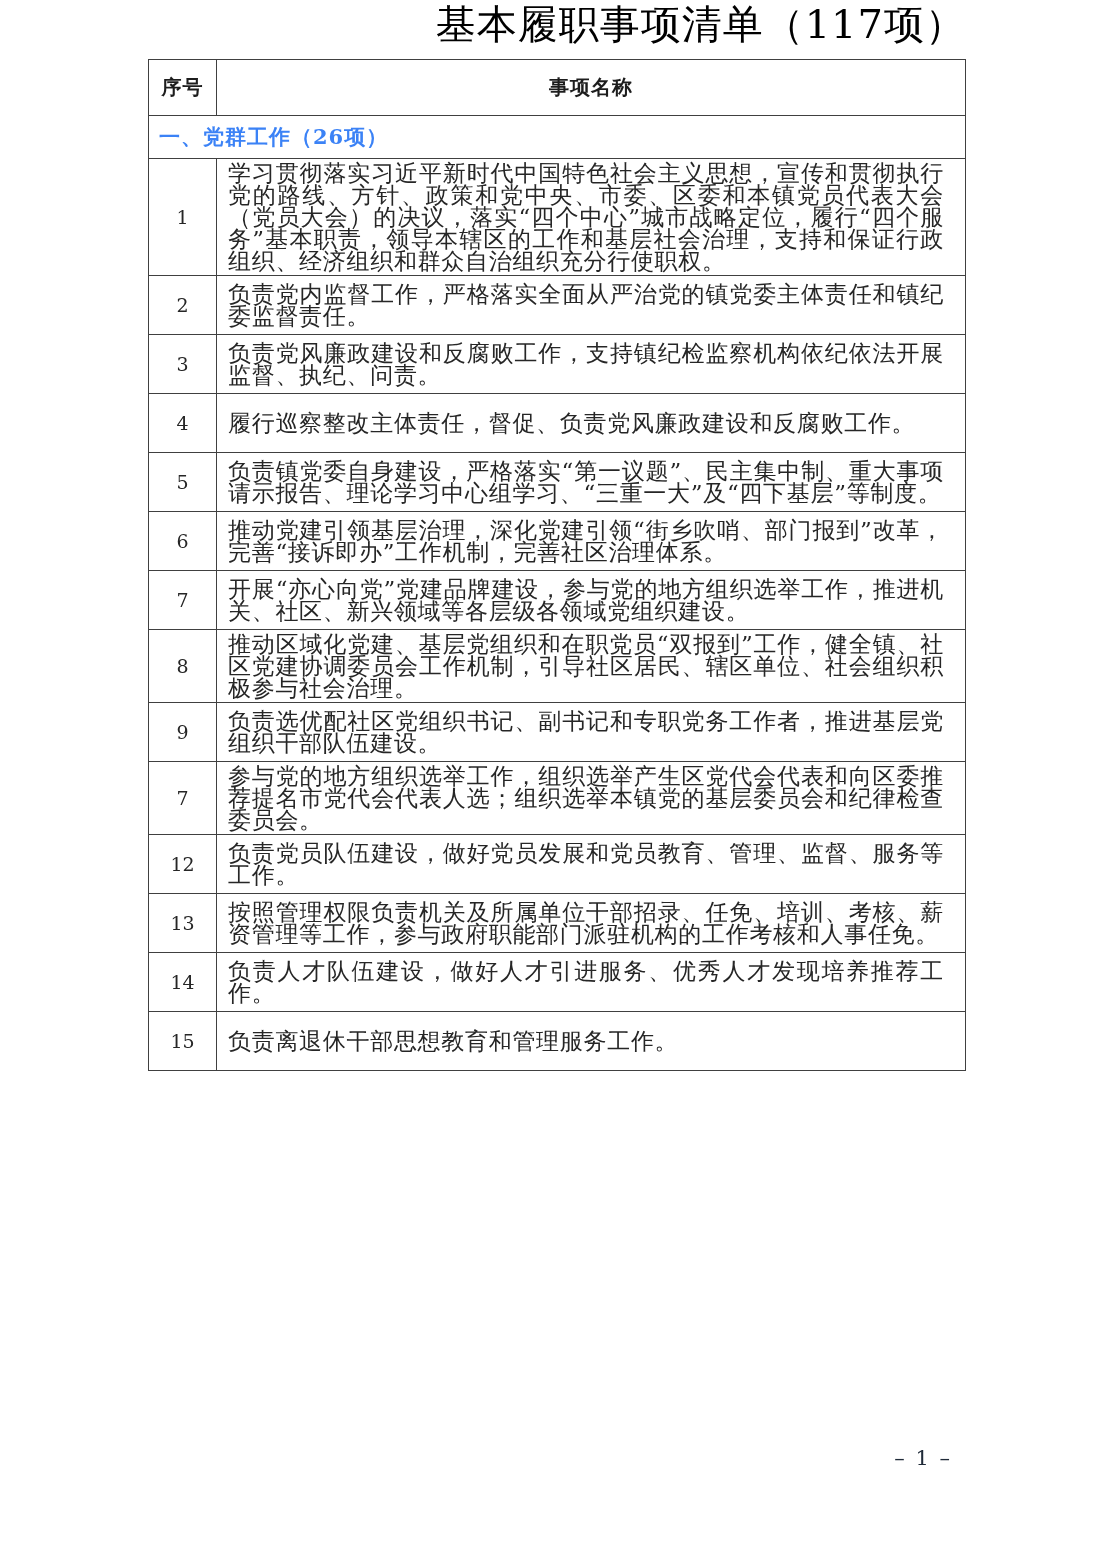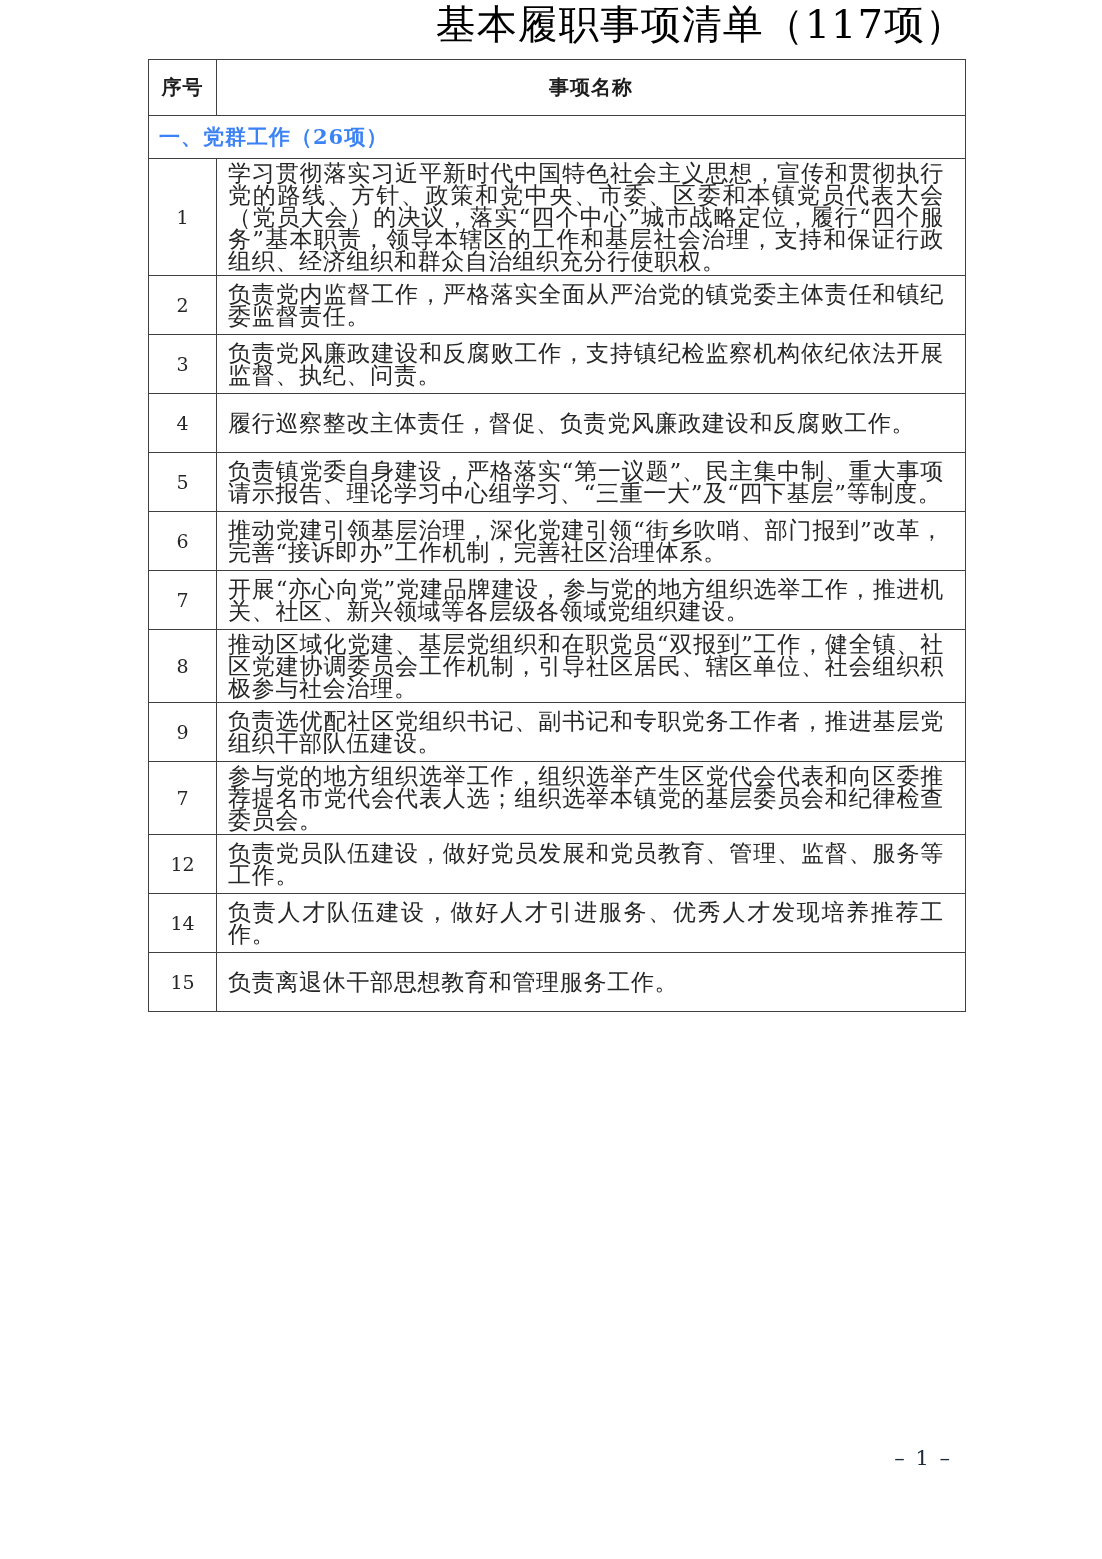--- a/index.html
+++ b/index.html
@@ -156,20 +156,24 @@
     <td class="num-cell">7</td>
     <td class="text-cell">参与党的地方组织选举工作，组织选举产生区党代会代表和向区委推荐提名市党代会代表人选；组织选举本镇党的基层委员会和纪律检查委员会。</td>
   </tr>
 
 
   <tr class="item-row">
     <td class="num-cell">12</td>
     <td class="text-cell">负责党员队伍建设，做好党员发展和党员教育、管理、监督、服务等工作。</td>
   </tr>
 
+  <tr class="item-row">
+    <td class="num-cell">13</td>
+    <td class="text-cell">按照管理权限负责机关及所属单位干部招录、任免、培训、考核、薪资管理等工作，参与政府职能部门派驻机构的工作考核和人事任免。</td>
+  </tr>
 
   <tr class="item-row">
     <td class="num-cell">14</td>
     <td class="text-cell">负责人才队伍建设，做好人才引进服务、优秀人才发现培养推荐工作。</td>
   </tr>
 
   <tr class="item-row">
     <td class="num-cell">15</td>
     <td class="text-cell">负责离退休干部思想教育和管理服务工作。</td>
   </tr>

